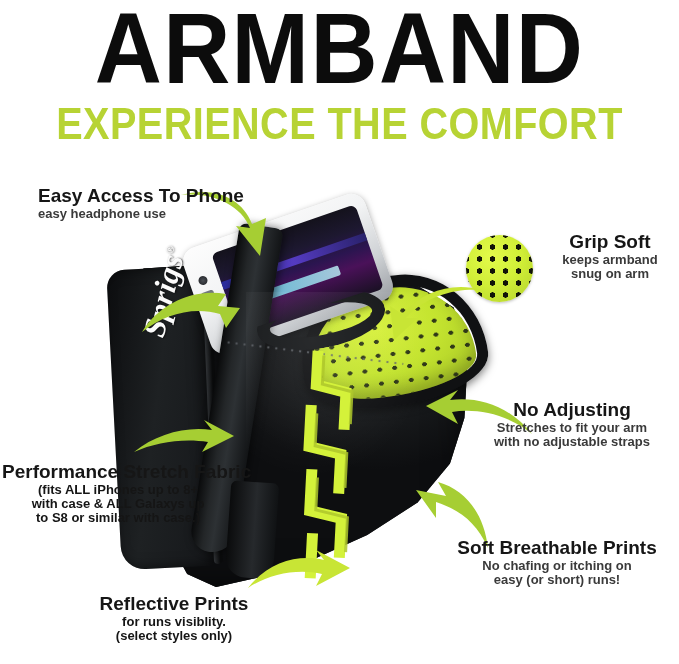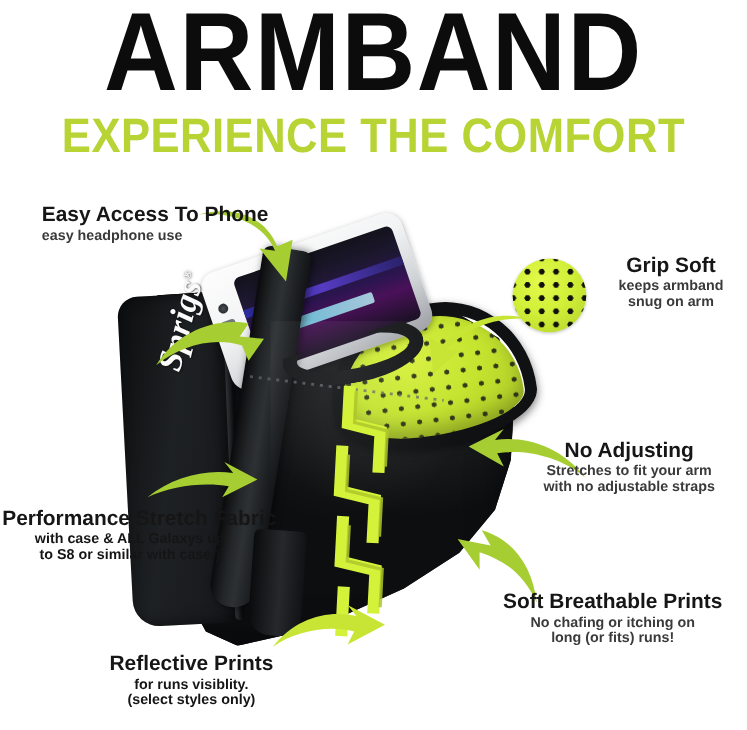--- a/index.html
+++ b/index.html
@@ -446,20 +446,21 @@
   </div>
 
   <div class="callout align-left" style="left:14px; top:186px;margin-left:24px;">
     <div class="cl-title">Easy Access To Phone</div>
     <div class="cl-sub">easy headphone use</div>
   </div>
 
 
   <div class="callout align-center dark" style="left:2px; top:462px; width:232px;">
     <div class="cl-title">Performance Stretch Fabric</div>
+    <div class="cl-sub">(fits ALL iPhones up to 8+</div>
     <div class="cl-sub">with case &amp; ALL Galaxys up</div>
     <div class="cl-sub">to S8 or similar with case.)</div>
   </div>
 
   <div class="callout align-center dark" style="left:66px; top:594px; width:216px;">
     <div class="cl-title">Reflective Prints</div>
     <div class="cl-sub">for runs visiblity.</div>
     <div class="cl-sub">(select styles only)</div>
   </div>
 
@@ -471,16 +472,16 @@
 
   <div class="callout align-center" style="left:453px; top:400px; width:206px;margin-left:16px;">
     <div class="cl-title">No Adjusting</div>
     <div class="cl-sub">Stretches to fit your arm</div>
     <div class="cl-sub">with no adjustable straps</div>
   </div>
 
   <div class="callout align-center" style="left:436px; top:538px; width:242px;">
     <div class="cl-title">Soft Breathable Prints</div>
     <div class="cl-sub">No chafing or itching on</div>
-    <div class="cl-sub">long (or fits) runs!</div>
+    <div class="cl-sub">easy (or short) runs!</div>
   </div>
 
 </div>
 
 </body></html>

